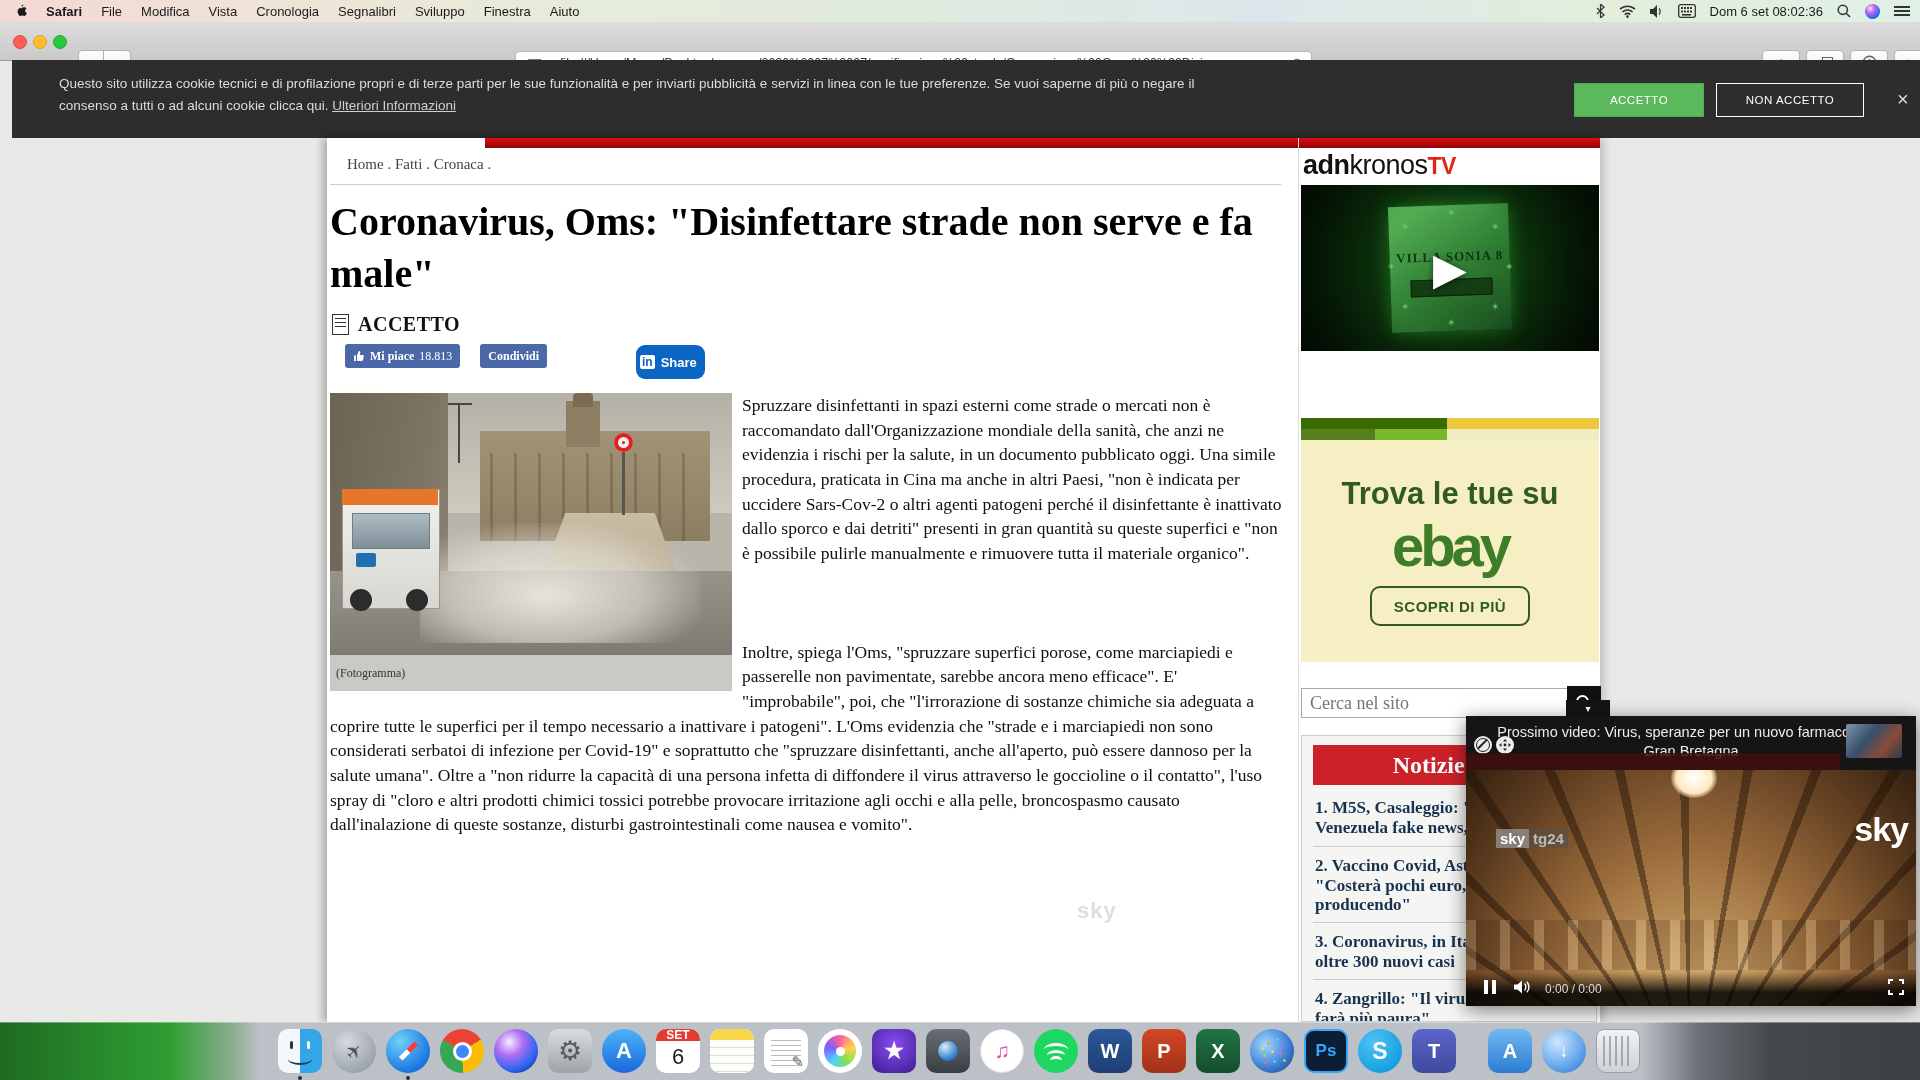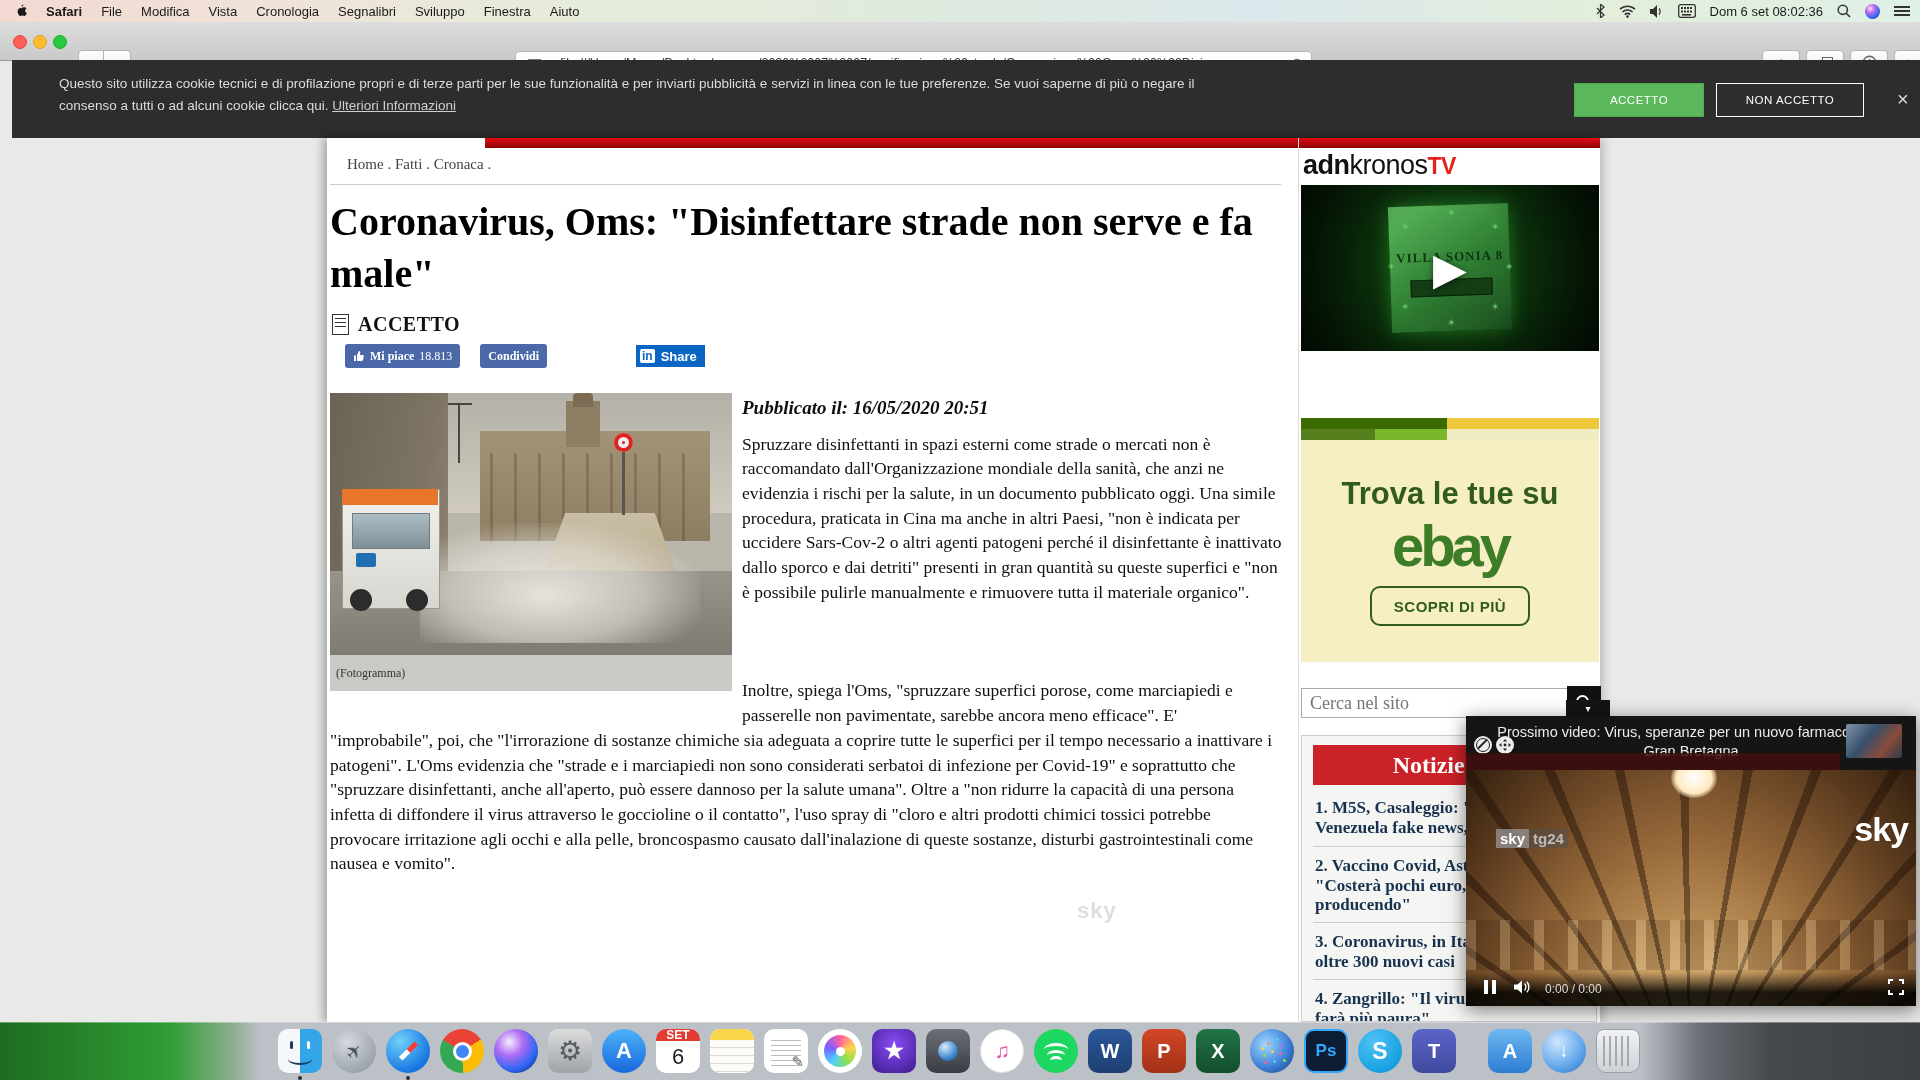--- a/index.html
+++ b/index.html
@@ -41,21 +41,21 @@
   .serif{font-family:"Liberation Serif","DejaVu Serif",serif;}
   #breadcrumb{left:20px;top:18px;font-size:15px;color:#444;}
   #titlehr{left:3px;top:46px;width:951px;height:1px;background:#ccc;}
   #title{left:3px;top:58px;width:950px;font-size:40px;line-height:52px;color:#000;}
   #catrow{left:5px;top:175px;display:flex;align-items:center;gap:9px;}
   #cat{font-size:20px;font-weight:bold;letter-spacing:.5px;color:#111;}
   .docicon{width:15px;height:19px;background:#fff;border:1.5px solid #333;position:relative;}
   .docicon i{display:block;height:1.5px;background:#333;margin:2.5px 2px 0 2px;}
   .fb-pill{height:24px;background:#4b69a9;border-radius:3px;color:#fff;font-size:12px;font-weight:bold;
     display:flex;align-items:center;padding:0 8px;gap:5px;cursor:pointer;}
-  .li-btn{height:22px;background:#0a66c2;border-radius:0;color:#fff;font-size:13px;font-weight:bold;
+  .li-btn{height:34px;background:#0a66c2;border-radius:9px;color:#fff;font-size:13px;font-weight:bold;
     display:flex;align-items:center;padding:0 8px 0 4px;gap:6px;cursor:pointer;}
   .li-in{background:#fff;color:#0a66c2;font-weight:bold;font-size:12px;border-radius:2px;padding:0 2px;}
   #flow{left:3px;top:255px;width:952px;font-size:17.5px;line-height:1.41;color:#0f0f0f;}
   #media{float:left;width:402px;margin:0 10px 20px 0;}
   #artimg{width:402px;height:262px;position:relative;overflow:hidden;background:#b9b5aa;}
   #caption{width:402px;height:36px;background:#c9c9c6;font-size:12px;color:#333;
            display:flex;align-items:center;padding-left:6px;box-sizing:border-box;}
   #pubdate{font-size:19px;font-weight:bold;font-style:italic;margin:2px 0 10px 0;}
   #para2{margin-top:74px;}
   #skywm{left:750px;top:760px;font-size:22px;font-weight:bold;color:#dedede;letter-spacing:1px;}
@@ -321,21 +321,20 @@
         <div style="position:absolute;left:26px;top:160px;width:20px;height:14px;background:#1f6fb2;border-radius:2px;"></div>
 
         <div style="position:absolute;left:292px;top:52px;width:3px;height:70px;background:#555;"></div>
         <div style="position:absolute;left:284px;top:40px;width:19px;height:19px;border-radius:50%;background:#d22;box-shadow:inset 0 0 0 4px #d22,inset 0 0 0 8px #eee;"></div>
 
         <div style="position:absolute;left:128px;top:10px;width:2px;height:60px;background:#4a463e;"></div>
         <div style="position:absolute;left:118px;top:10px;width:24px;height:2px;background:#4a463e;"></div>
       </div>
       <div id="caption">(Fotogramma)</div>
     </div>
-    <p id="pubdate">Pubblicato il: 16/05/2020 20:51</p>
     <p style="margin:0;">Spruzzare disinfettanti in spazi esterni come strade o mercati non è raccomandato dall'Organizzazione mondiale della sanità, che anzi ne evidenzia i rischi per la salute, in un documento pubblicato oggi. Una simile procedura, praticata in Cina ma anche in altri Paesi, "non è indicata per uccidere Sars-Cov-2 o altri agenti patogeni perché il disinfettante è inattivato dallo sporco e dai detriti" presenti in gran quantità su queste superfici e "non è possibile pulirle manualmente e rimuovere tutta il materiale organico".</p>
     <p id="para2" style="margin-bottom:0;">Inoltre, spiega l'Oms, "spruzzare superfici porose, come marciapiedi e passerelle non pavimentate, sarebbe ancora meno efficace". E' "improbabile", poi, che "l'irrorazione di sostanze chimiche sia adeguata a coprire tutte le superfici per il tempo necessario a inattivare i patogeni". L'Oms evidenzia che "strade e i marciapiedi non sono considerati serbatoi di infezione per Covid-19" e soprattutto che "spruzzare disinfettanti, anche all'aperto, può essere dannoso per la salute umana". Oltre a "non ridurre la capacità di una persona infetta di diffondere il virus attraverso le goccioline o il contatto", l'uso spray di "cloro e altri prodotti chimici tossici potrebbe provocare irritazione agli occhi e alla pelle, broncospasmo causato dall'inalazione di queste sostanze, disturbi gastrointestinali come nausea e vomito".</p>
   </div>
 
   <div id="skywm" class="abs">sky</div>
 </div>
 
 <div id="sidebar" class="abs">
   <div id="tvlogo" class="abs">
     <span class="b">adn</span><span>kronos</span><span class="tv">TV</span>

